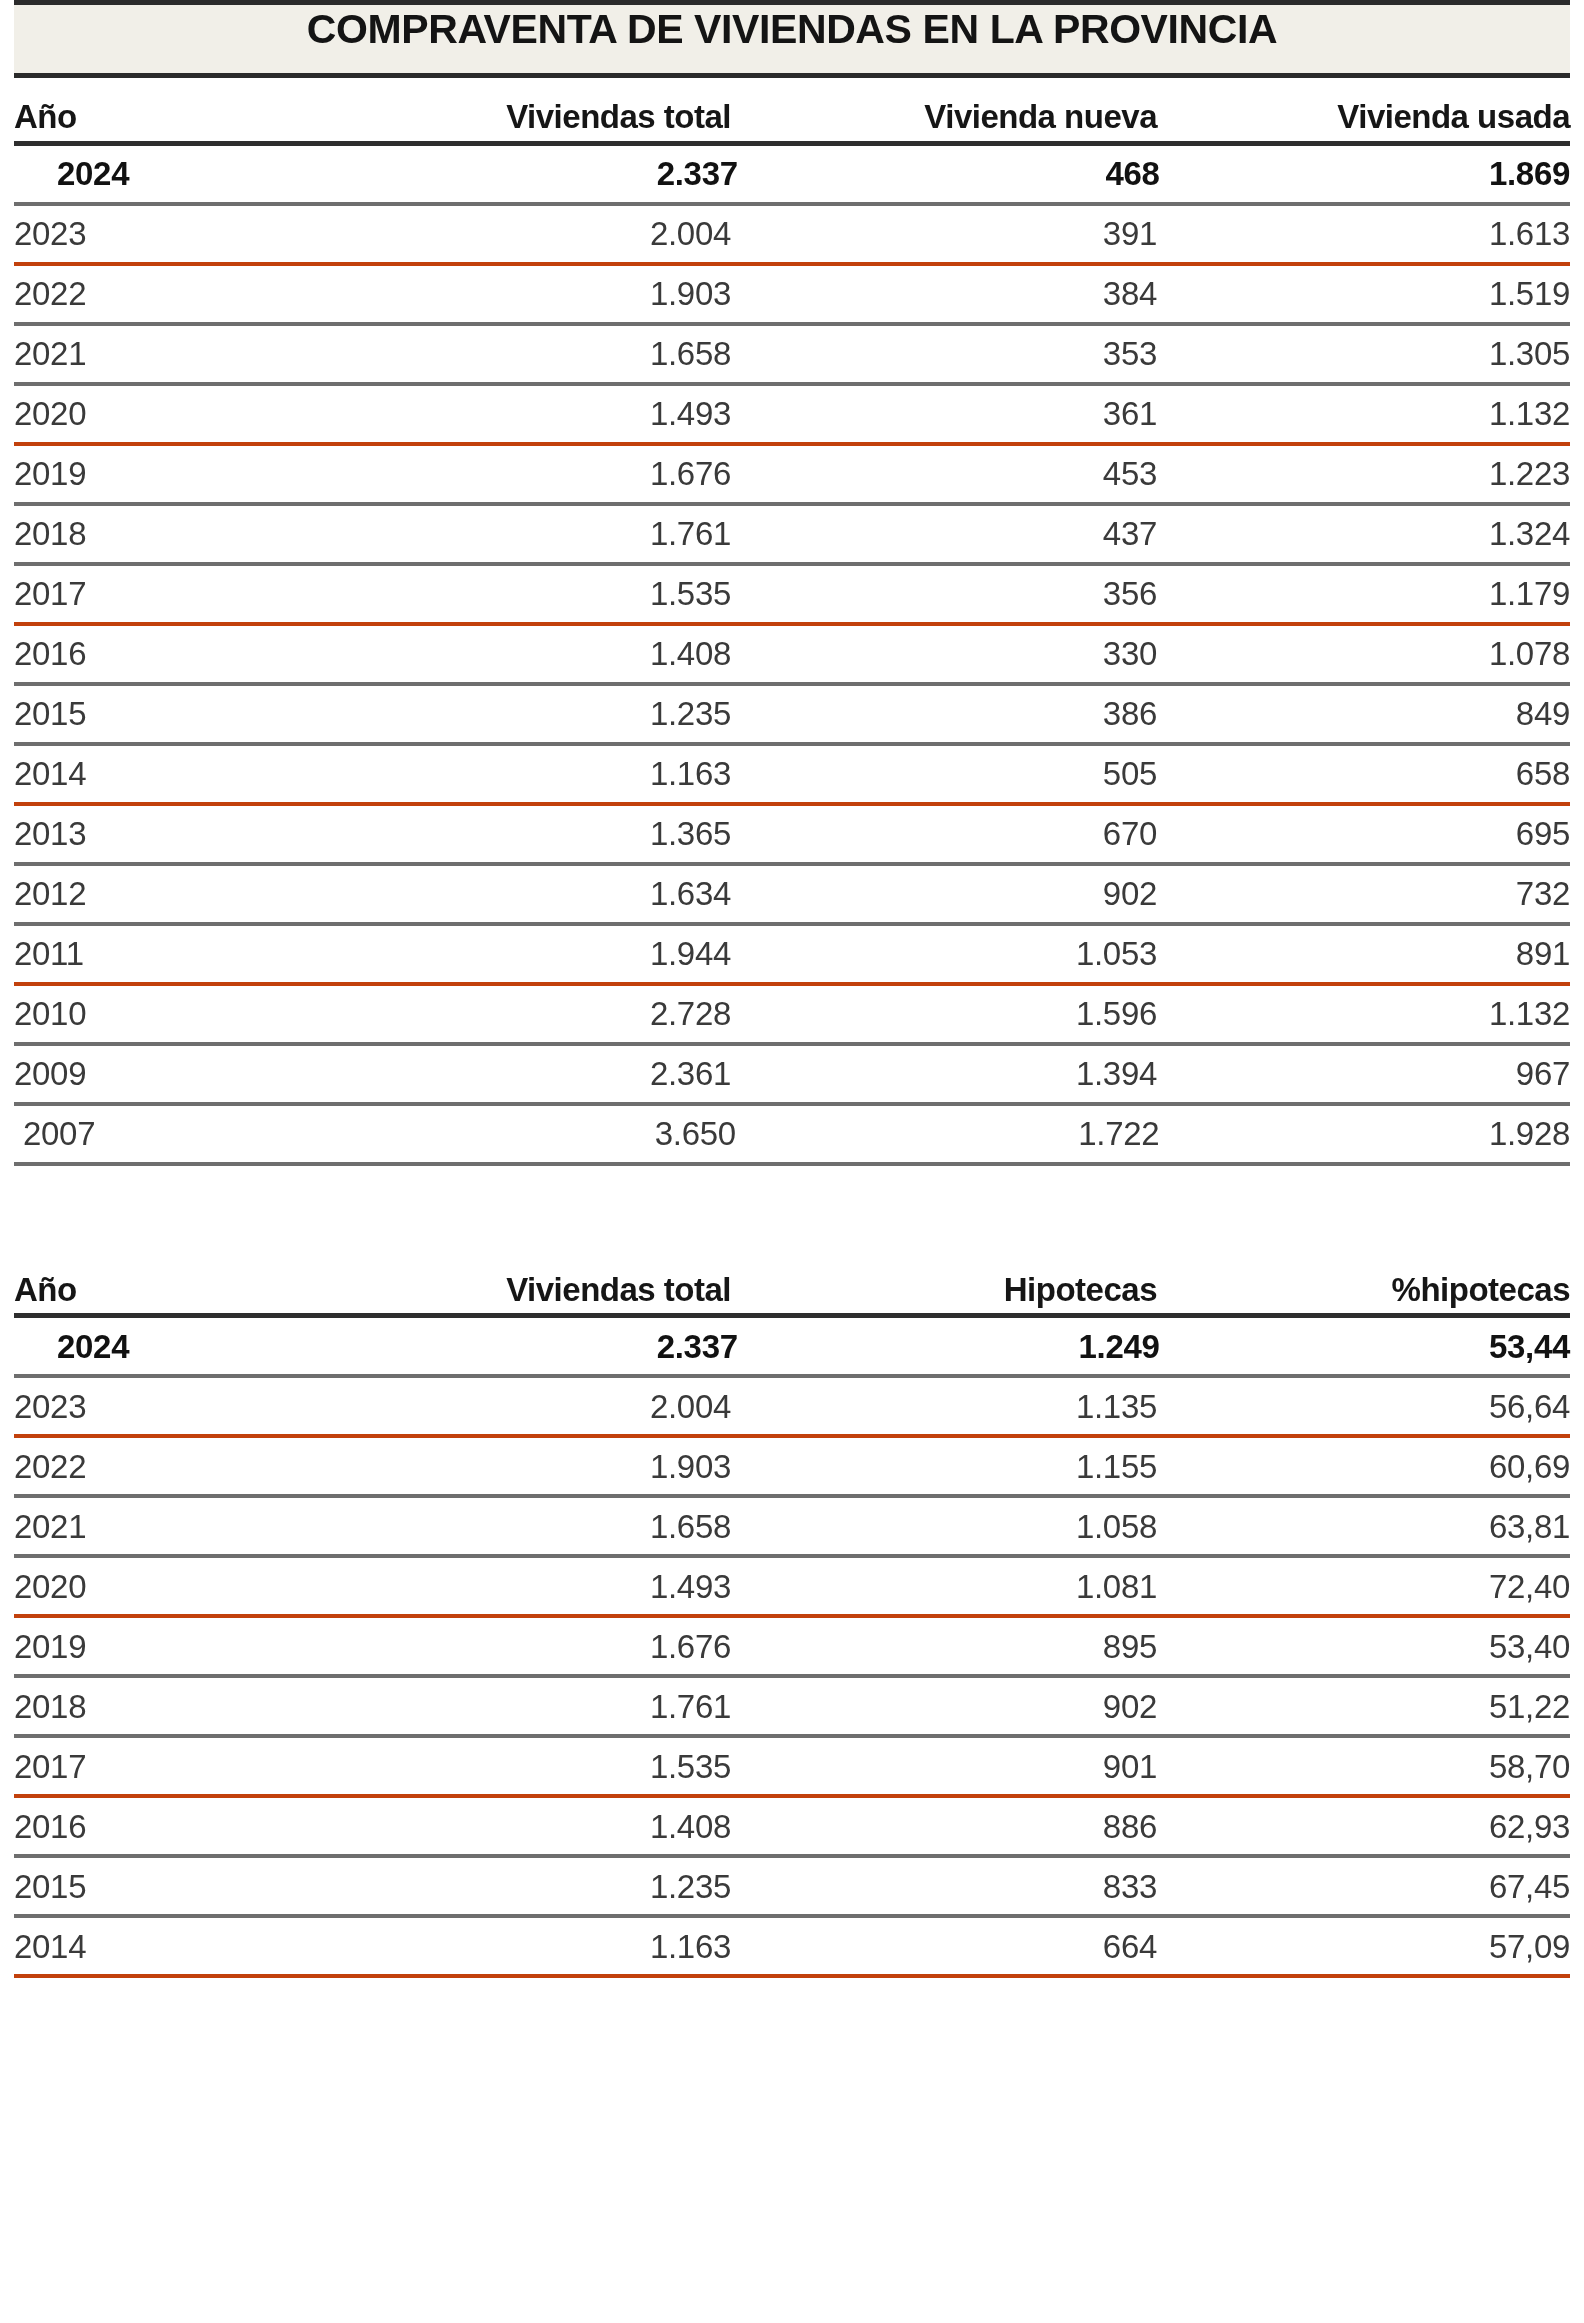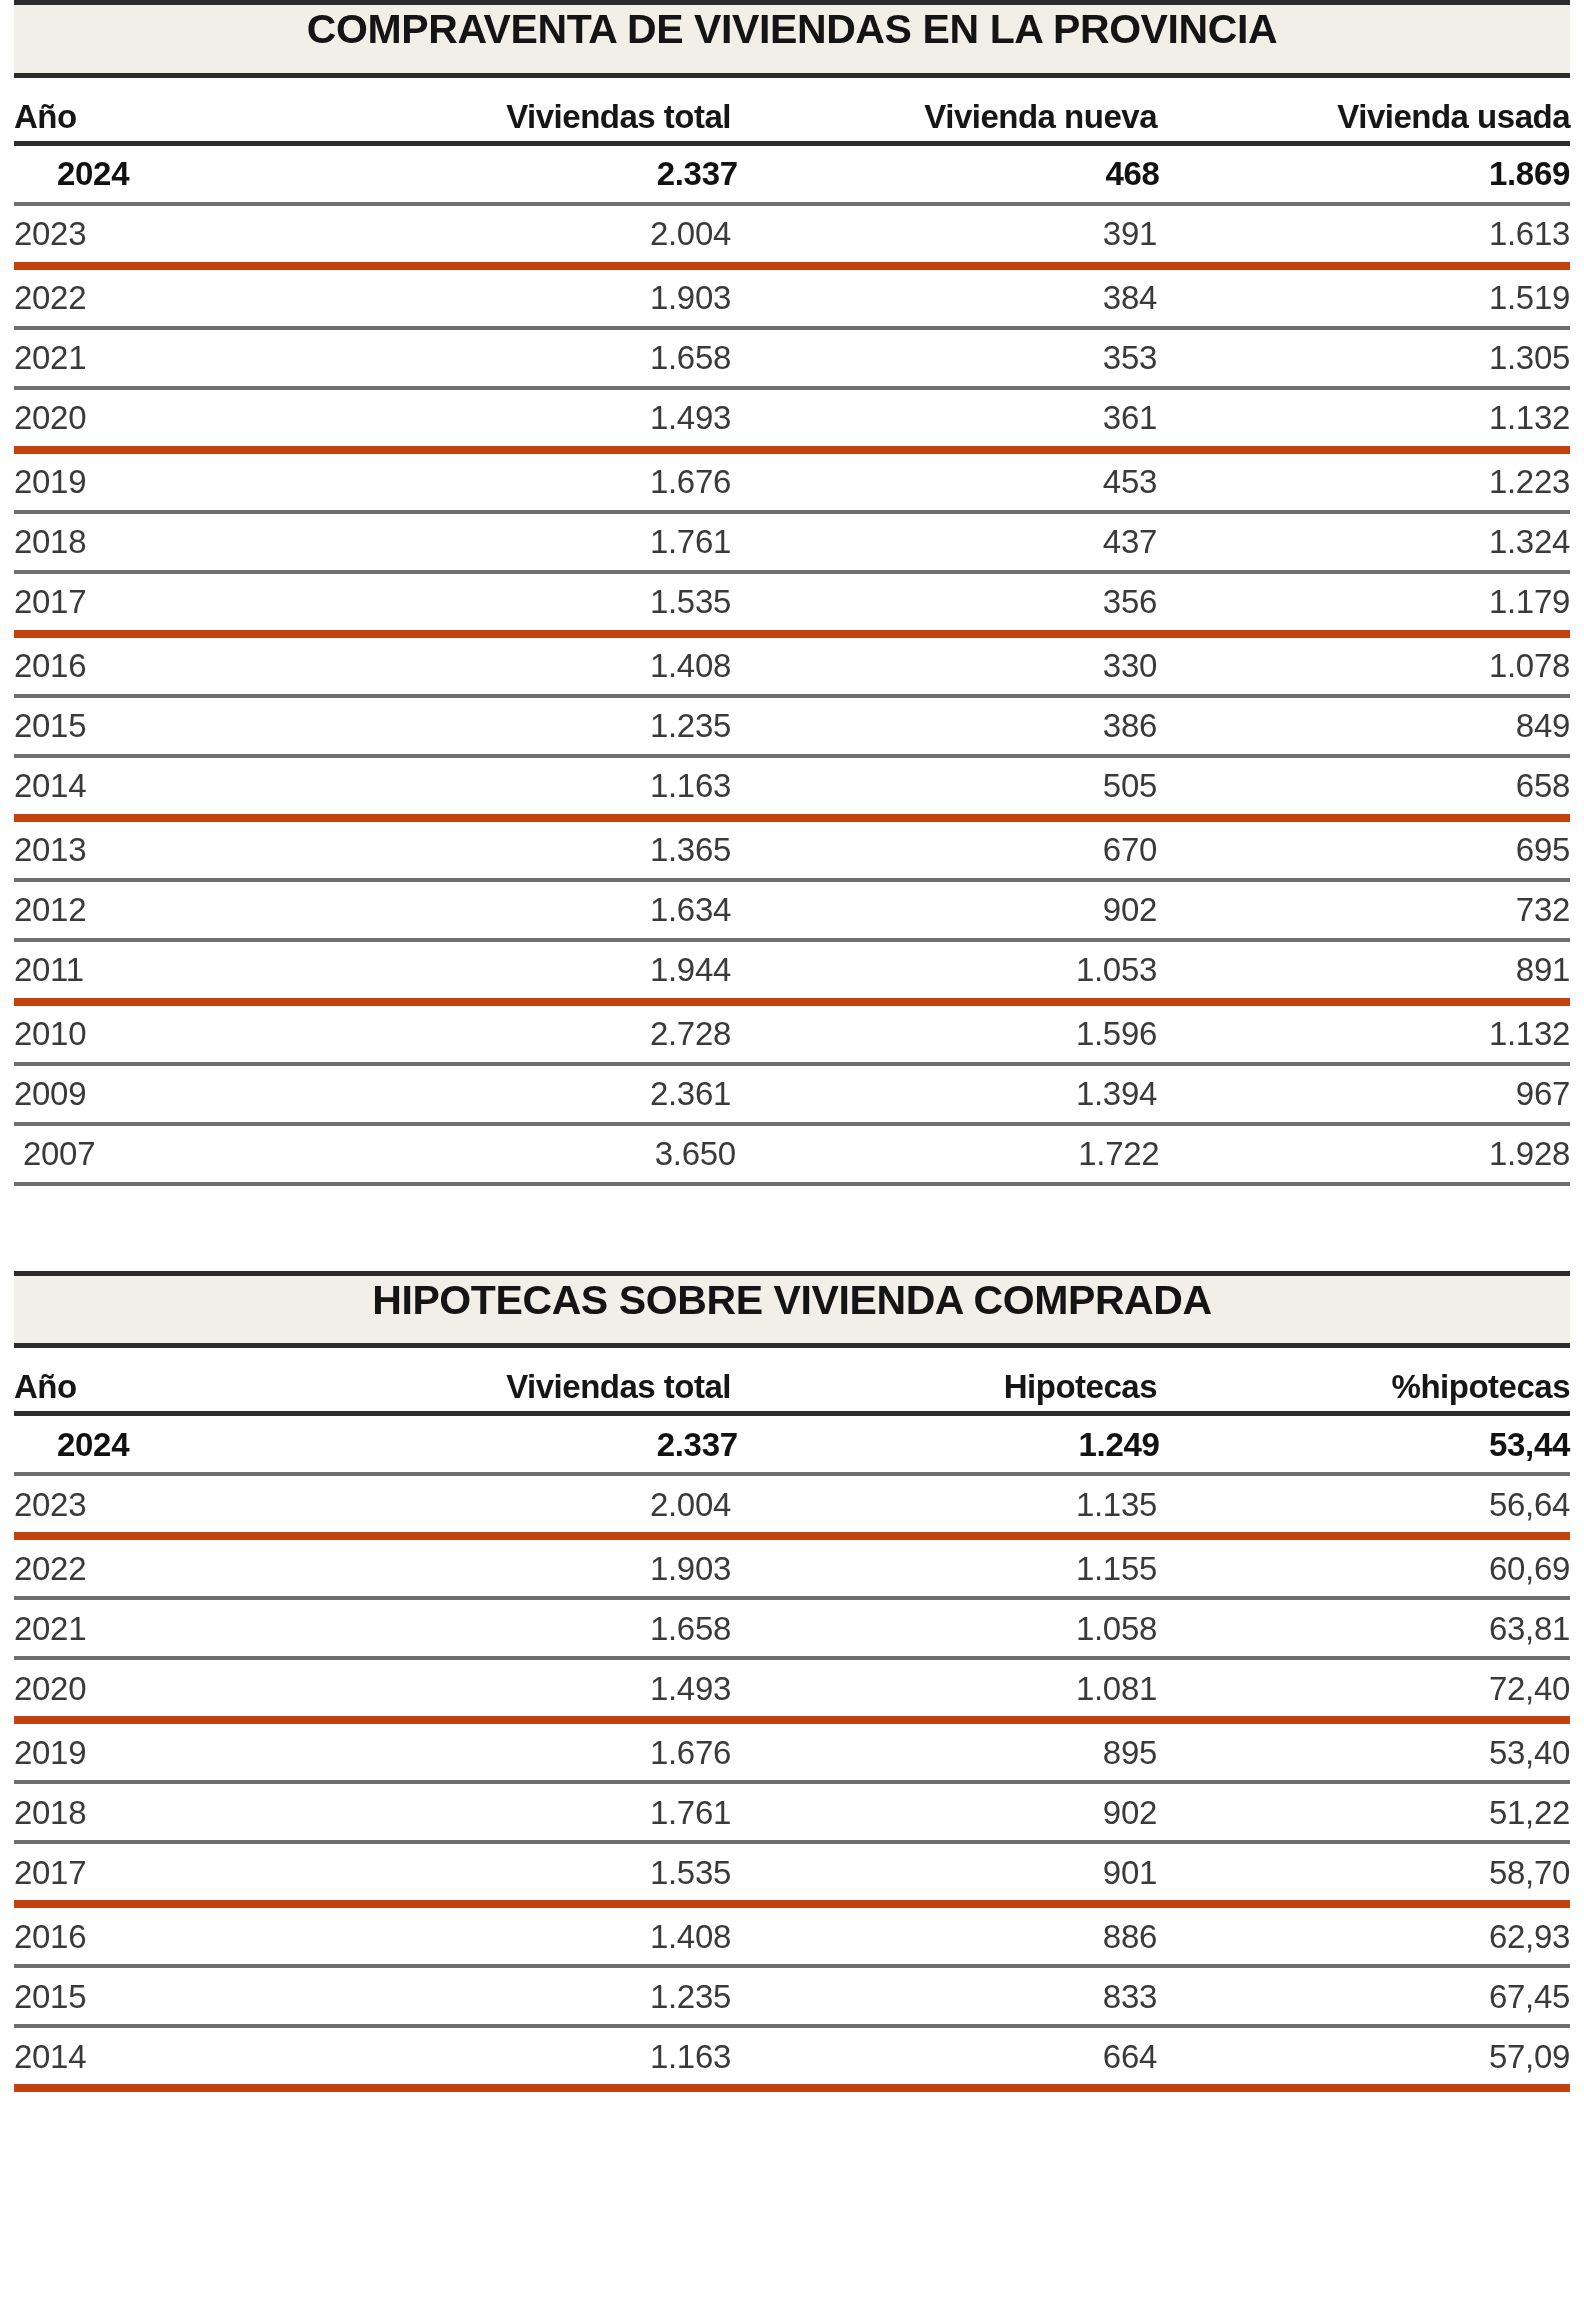--- a/index.html
+++ b/index.html
@@ -67,21 +67,21 @@
   }
 
   
   .trow {
     display: flex;
     align-items: center;
     height: 56px;
     border-bottom: 4px solid #6e6e6e;
   }
   .trow.alt-rule {
-    border-bottom: 8px solid #c2410c;
+    border-bottom: 4px solid #c2410c;
   }
   .trow.highlight .cell {
     font-weight: bold;
     color: #121212;
     margin-left: 43px;
   }
   .trow .cell {
     font-size: 33px;
     color: #3a3a3a;
     letter-spacing: -0.3px;
@@ -223,23 +223,20 @@
           <div class="cell c-mid">1.722</div>
           <div class="cell c-last">1.928</div>
         </div>
       </div>
   </div>
 
   <div class="gap-between"></div>
 
   <div class="table-block">
 
-    <div class="title-band">
-      <span class="title-text">HIPOTECAS SOBRE VIVIENDA COMPRADA</span>
-    </div>
 
     <div class="thead-row">
       <div class="cell c-year">Año</div>
       <div class="cell c-total">Viviendas total</div>
       <div class="cell c-mid">Hipotecas</div>
       <div class="cell c-last">%hipotecas</div>
     </div>
 
     <div id="rows-hipotecas">
         <div class="trow highlight">

